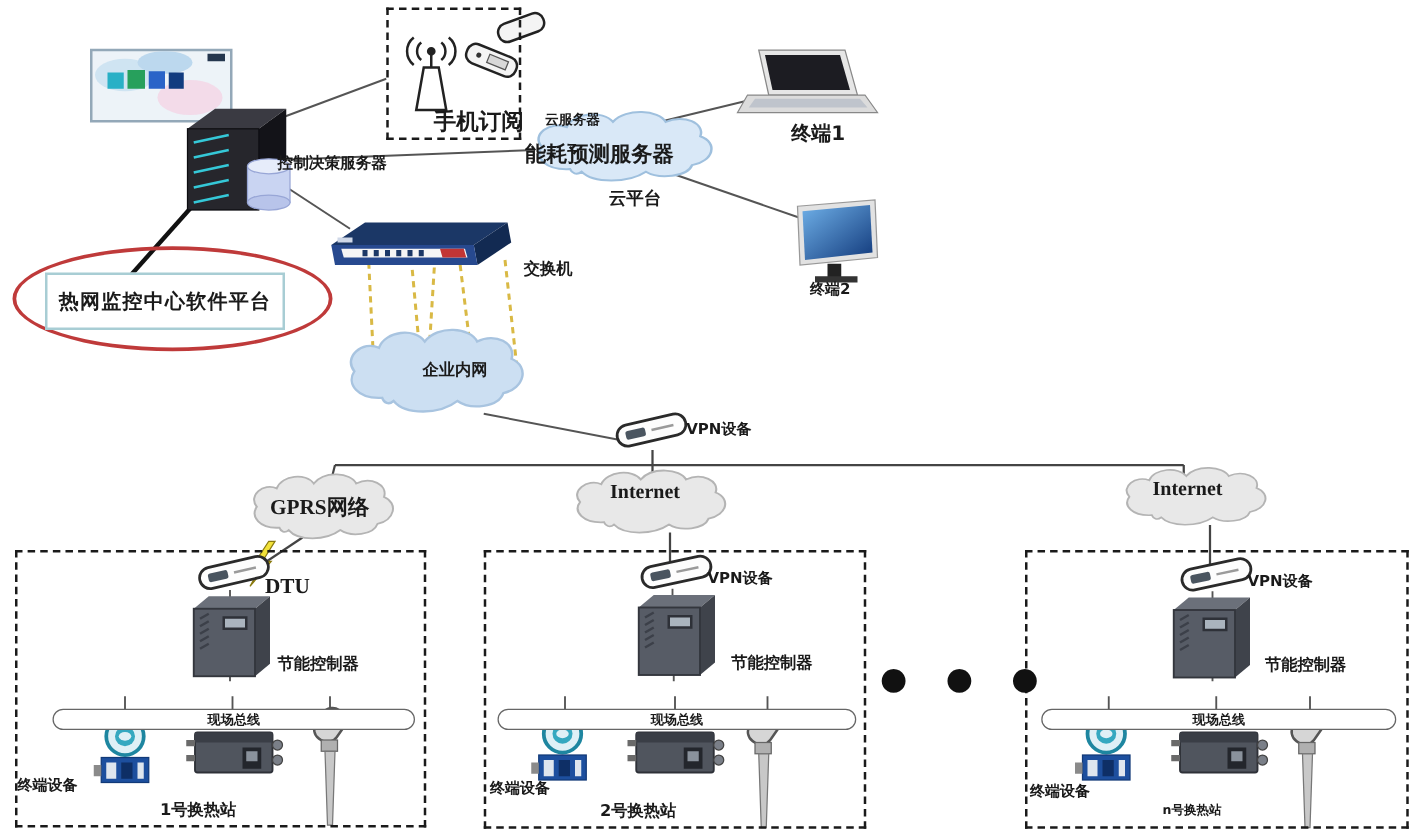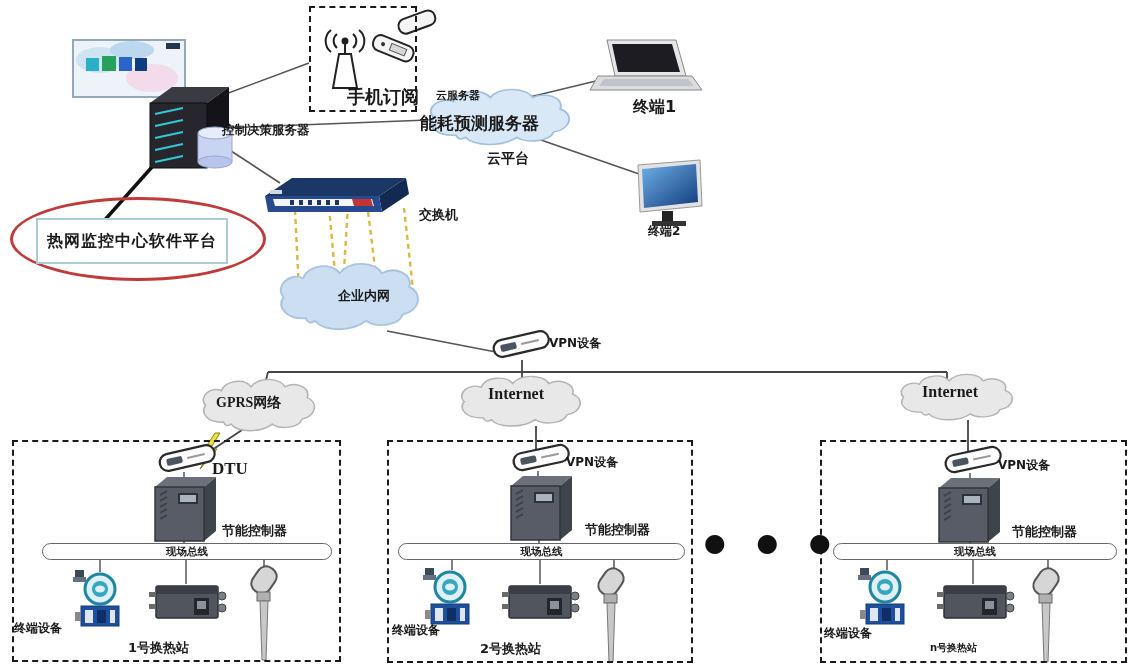--- a/index.html
+++ b/index.html
@@ -9,21 +9,21 @@
   .lbl{position:absolute;font-weight:bold;white-space:nowrap;z-index:5;color:#1a1a1a;}
   .serif{font-family:"Liberation Serif",serif;}
   .dashed-box{position:absolute;border:2px dashed #1a1a1a;z-index:2;background:transparent;}
   .red-ellipse{position:absolute;left:10px;top:197px;width:250px;height:78px;
       border:3px solid #bf3a3a;border-radius:50%;z-index:3;}
   .platform-box{position:absolute;left:36px;top:218px;width:188px;height:42px;
       border:2px solid #a8cdd4;background:#fff;z-index:4;display:flex;align-items:center;
       justify-content:center;font-weight:bold;font-size:16px;letter-spacing:1px;}
   .bus-pill{position:absolute;height:15px;border:1.5px solid #666;border-radius:9px;
       background:#fff;z-index:4;display:flex;align-items:center;justify-content:center;
-      font-size:10.5px;font-weight:bold;}
+      font-size:10.5px;font-weight:bold;margin-top:24px;}
   .dots{position:absolute;left:704px;top:528px;font-size:25px;font-weight:bold;
       letter-spacing:11px;z-index:4;color:#111;}
 </style>
 </head>
 <body>
 
 <div id="stage">
 
   <svg class="canvas" width="1134" height="672" viewBox="0 0 1134 672">
     <defs>
@@ -250,21 +250,21 @@
   <div class="lbl" style="left:222px;top:122px;font-size:12.5px;text-align:center;">控制决策服务器</div>
   <div class="lbl" style="left:347px;top:85px;font-size:18px;">手机订阅</div>
   <div class="lbl" style="left:436px;top:88px;width:70px;text-align:left;font-size:11px;">云服务器</div>
   <div class="lbl" style="left:420px;top:112px;width:104px;text-align:left;font-size:17px;">能耗预测服务器</div>
   <div class="lbl" style="left:447px;top:150px;font-size:14px;margin-left:40px;">云平台</div>
   <div class="lbl" style="left:633px;top:97px;font-size:16px;">终端1</div>
   <div class="lbl" style="left:648px;top:223px;font-size:12px;">终端2</div>
   <div class="lbl" style="left:419px;top:206px;font-size:13px;">交换机</div>
   <div class="lbl" style="left:306px;top:287px;font-size:13px;margin-left:32px;">企业内网</div>
   <div class="lbl" style="left:549px;top:335px;font-size:12px;">VPN设备</div>
-  <div class="lbl serif" style="left:216px;top:394px;font-size:14px;">GPRS网络</div>
+  <div class="lbl serif" style="left:216px;top:394px;font-size:17px;">GPRS网络</div>
   <div class="lbl serif" style="left:488px;top:385px;font-size:16px;">Internet</div>
   <div class="lbl serif" style="left:922px;top:383px;font-size:16px;">Internet</div>
 
   <div class="lbl serif" style="left:212px;top:459px;font-size:17px;">DTU</div>
   <div class="lbl" style="left:222px;top:522px;font-size:13px;">节能控制器</div>
   <div class="lbl" style="left:14px;top:620px;font-size:12px;">终端设备</div>
   <div class="lbl" style="left:128px;top:639px;font-size:13px;">1号换热站</div>
 
   <div class="lbl" style="left:566px;top:454px;font-size:12px;">VPN设备</div>
   <div class="lbl" style="left:585px;top:521px;font-size:13px;">节能控制器</div>

